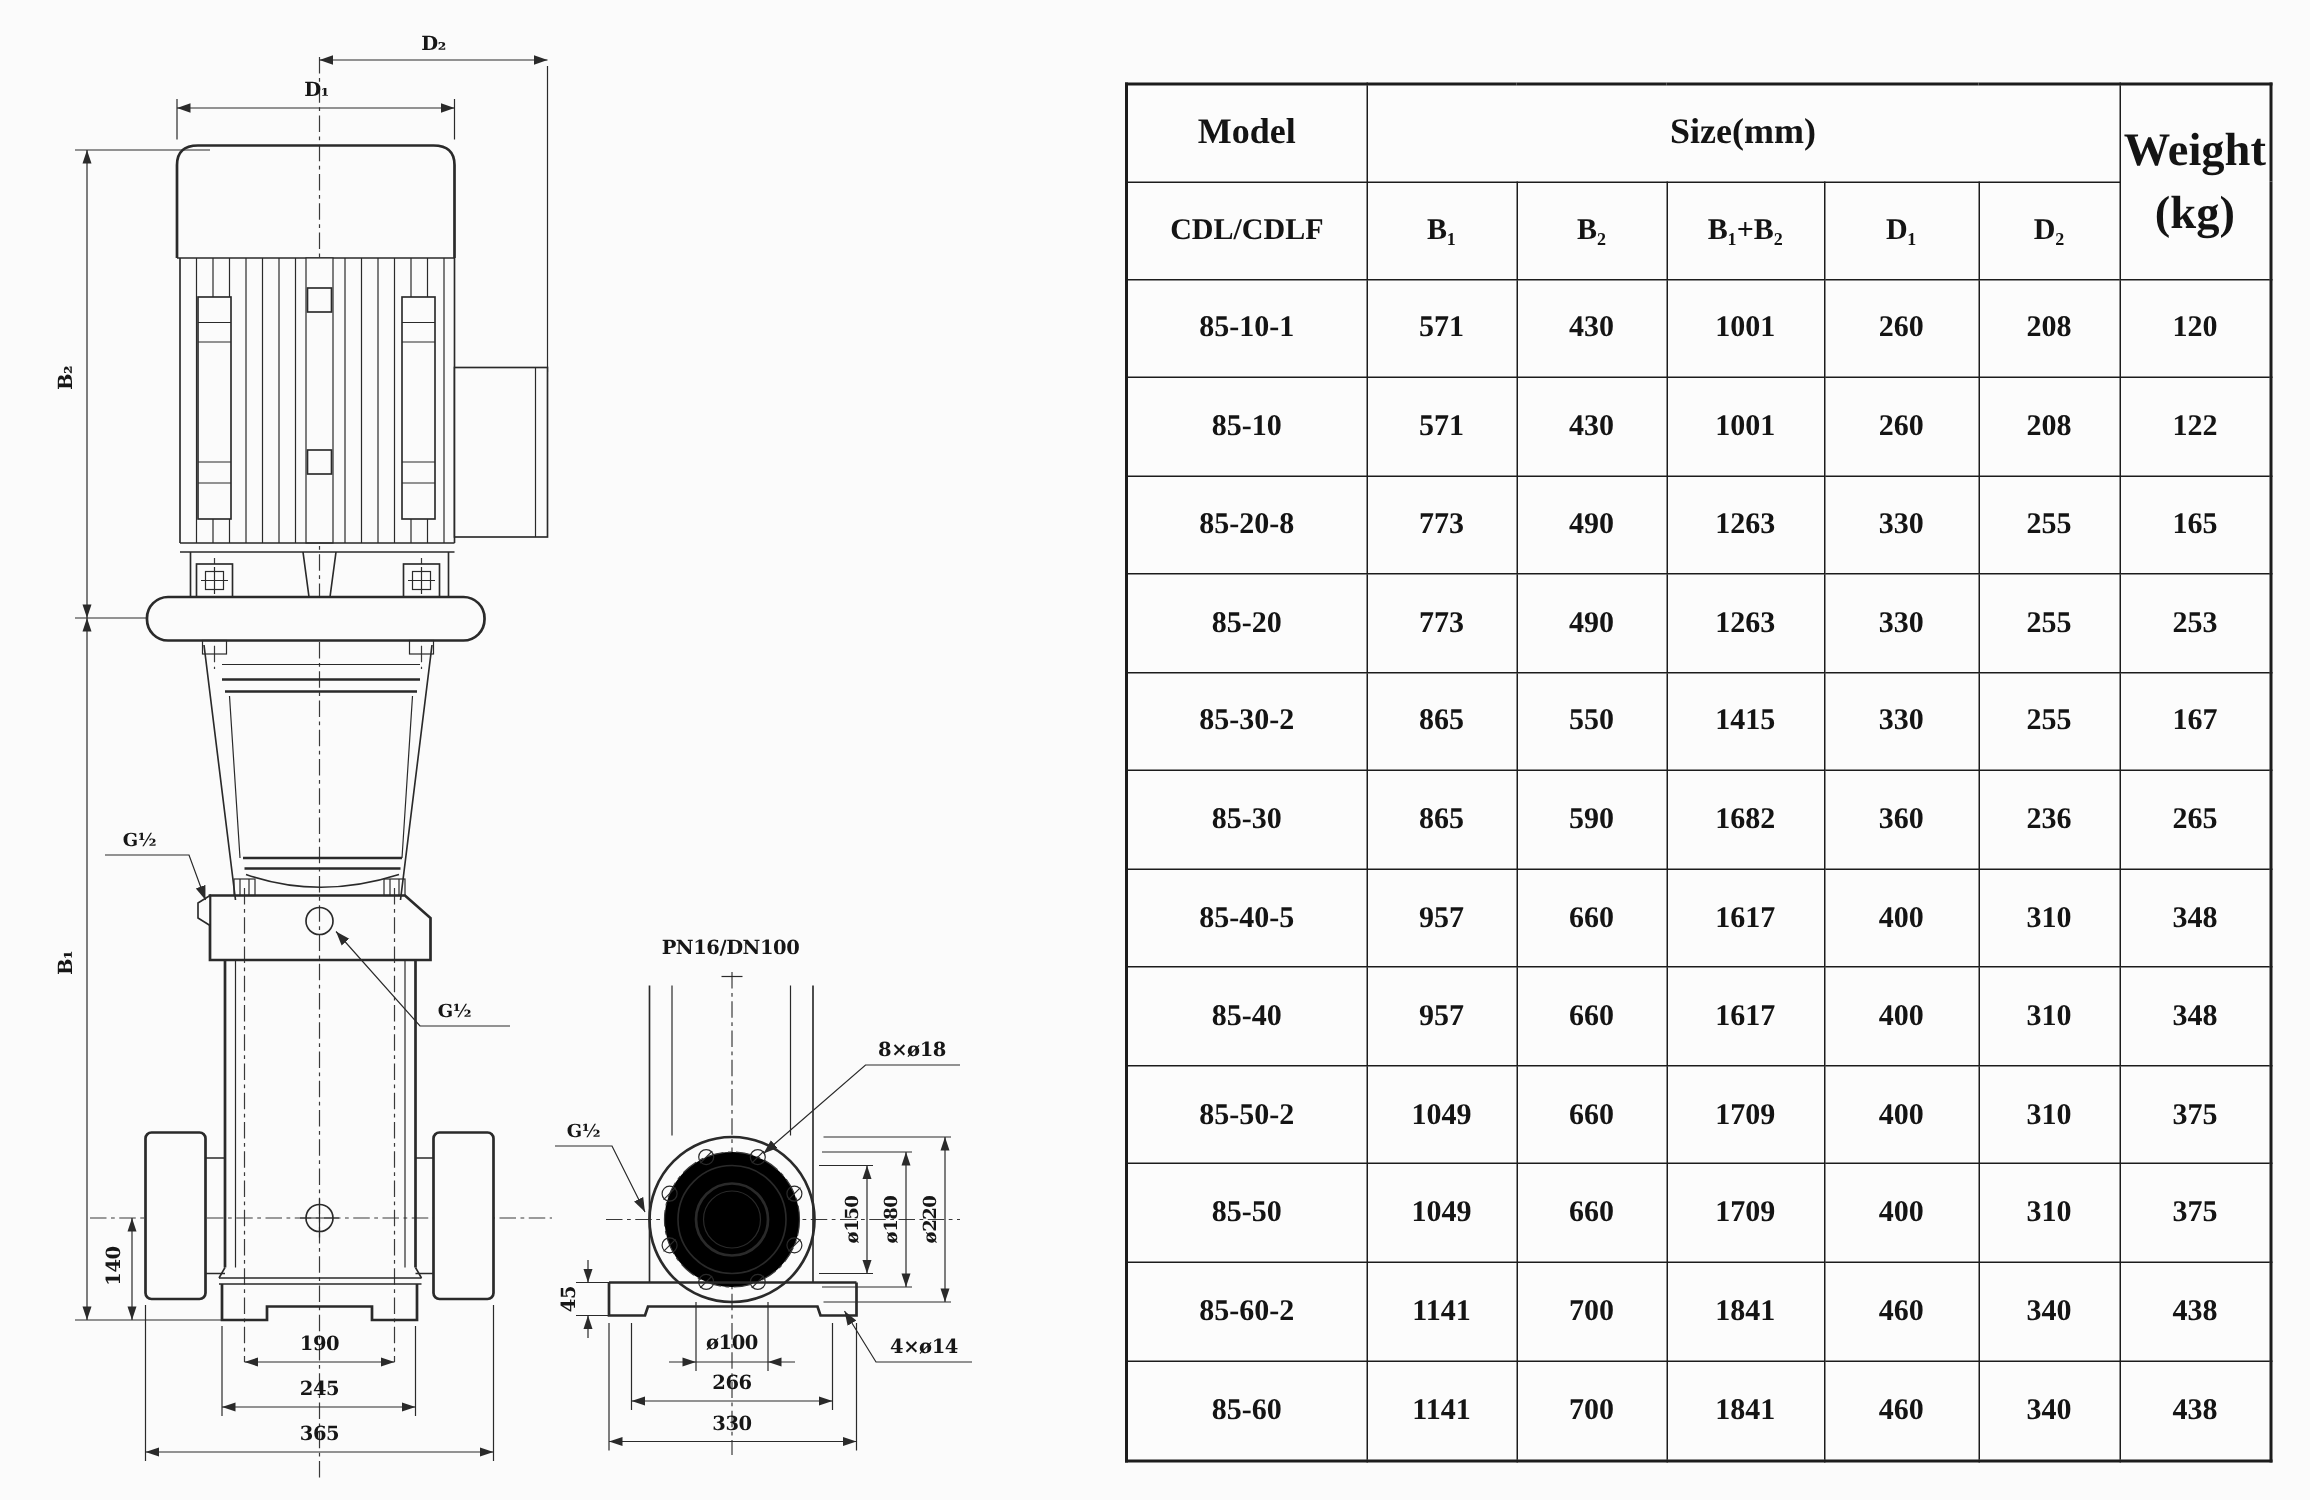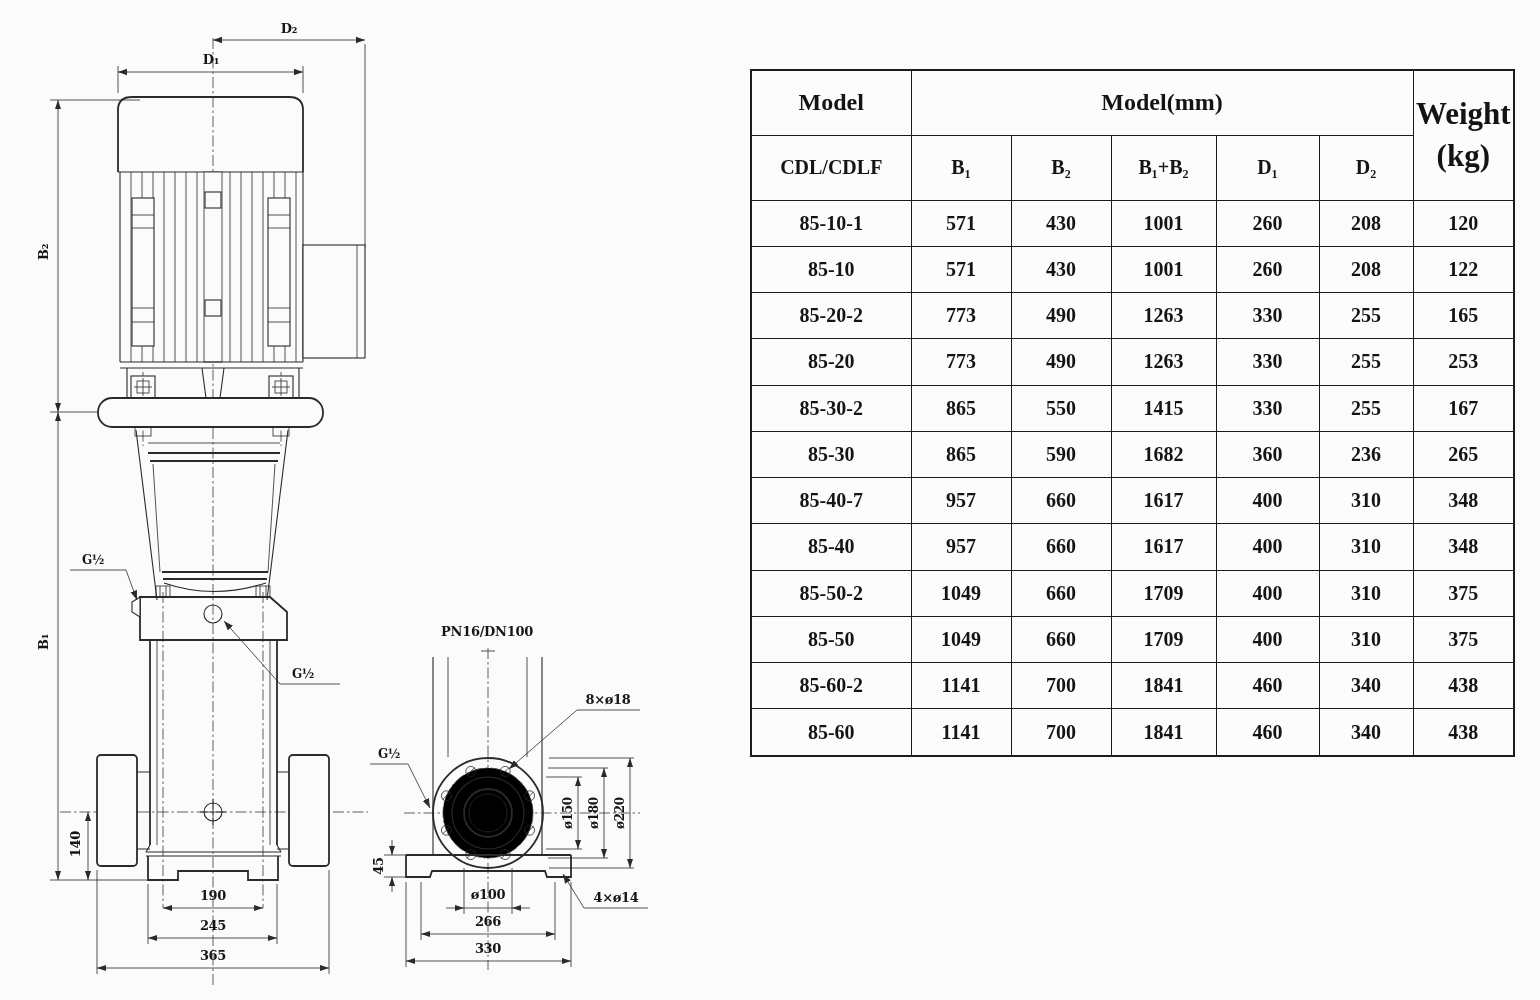--- a/index.html
+++ b/index.html
@@ -16,21 +16,21 @@
   #drawing .cl{stroke:#3a3a3a;stroke-width:0.8;stroke-dasharray:11 3 2.5 3;}
   #drawing .fillw{fill:#fbfbfb;}
   #drawing text{
     font-family:"DejaVu Serif", serif;font-weight:bold;fill:#161616;
     font-size:13px;letter-spacing:-0.3px;
   }
   #drawing text.small{font-size:12px;}
   #drawing .arr{fill:#2a2a2a;stroke:none;}
   
   #dim-table{
-    position:absolute;left:750px;top:69px;width:763px;height:688px;
+    position:absolute;left:750px;top:55px;width:763px;height:920px;
     border-collapse:collapse;table-layout:fixed;background:#fcfcfc;
   }
   #dim-table td,#dim-table th{
     border:1.6px solid #1c1c1c;text-align:center;vertical-align:middle;
     font-weight:bold;color:#141414;padding:0;
   }
   #dim-table{border:2.5px solid #1c1c1c;}
   #dim-table thead tr{height:65px;}
   #dim-table .h1{font-size:24px;}
   #dim-table .h2{font-size:20px;margin-top:16px;}
@@ -301,21 +301,21 @@
       <col style="width:100px">
       <col style="width:100px">
     <col style="width:105px">
       <col style="width:103px">
       <col style="width:94px">
       <col style="width:101px">
   </colgroup>
   <thead>
     <tr>
       <th class="h1">Model</th>
-      <th class="h1" colspan="5">Model(mm)</th>
+      <th class="h1" colspan="5">Size(mm)</th>
       <th class="wt" rowspan="2">
         <div>Weight</div>
         <div>(kg)</div>
       </th>
     </tr>
     <tr>
       <th class="h2">CDL/CDLF</th>
       <th class="h2">B₁</th>
       <th class="h2">B₂</th>
       <th class="h2">B₁+B₂</th>
@@ -336,21 +336,21 @@
     <tr>
         <td>85-10</td>
         <td>571</td>
         <td>430</td>
         <td>1001</td>
         <td>260</td>
         <td>208</td>
         <td>122</td>
       </tr>
     <tr>
-        <td>85-20-2</td>
+        <td>85-20-8</td>
         <td>773</td>
         <td>490</td>
         <td>1263</td>
         <td>330</td>
         <td>255</td>
         <td>165</td>
       </tr>
     <tr>
         <td>85-20</td>
         <td>773</td>
@@ -372,21 +372,21 @@
     <tr>
         <td>85-30</td>
         <td>865</td>
         <td>590</td>
         <td>1682</td>
         <td>360</td>
         <td>236</td>
         <td>265</td>
       </tr>
     <tr>
-        <td>85-40-7</td>
+        <td>85-40-5</td>
         <td>957</td>
         <td>660</td>
         <td>1617</td>
         <td>400</td>
         <td>310</td>
         <td>348</td>
       </tr>
     <tr>
         <td>85-40</td>
         <td>957</td>

